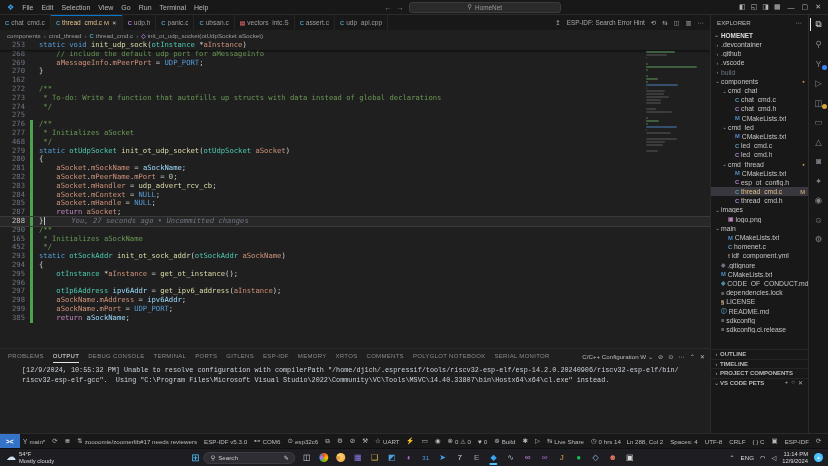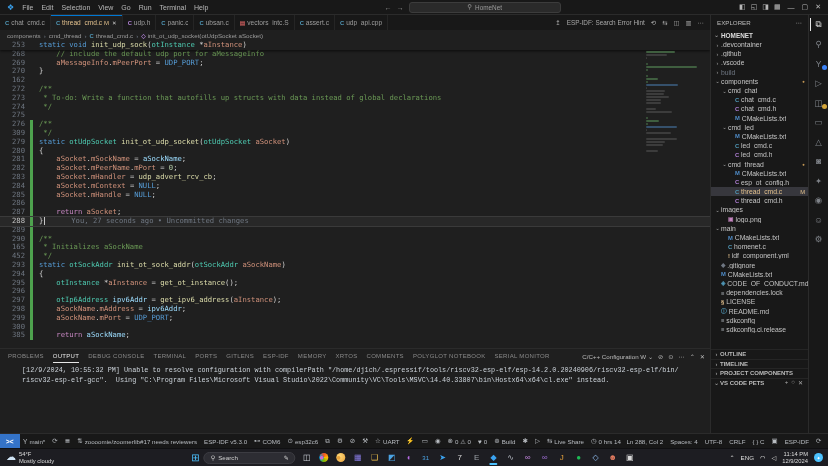--- a/index.html
+++ b/index.html
@@ -31,21 +31,21 @@
 .editor{position:relative;height:307px;overflow:hidden;background:#1f1f1f}
 .cl{display:flex;height:8.8px;line-height:8.8px;font-family:"DejaVu Sans Mono",monospace;font-size:7.2px;white-space:pre}
 .cl.sticky{background:#1f1f1f;box-shadow:0 1px 3px rgba(0,0,0,.65);position:relative;z-index:2}
 .ln{width:30px;text-align:right;padding-right:5px;color:#6e7681;flex:none}
 .cl.cur .ln{color:#c6c6c6}
 .chg{width:3px;flex:none;margin-right:6px}
 .chg.on{background:#4ea24e}
 .cl.cur{background:#282828;outline:1px solid #3a3a3a}
 .c-kw{color:#569cd6}.c-ctrl{color:#c586c0}.c-type{color:#4ec9b0}.c-fn{color:#dcdcaa}
 .c-var{color:#9cdcfe}.c-par{color:#d1927b}.c-com{color:#6a9955}.c-num{color:#b5cea8}.c-pln{color:#d4d4d4}
-.c-blame{color:#6e7681;}
+.c-blame{color:#6e7681;font-style:italic}
 .c-caret{border-left:1px solid #c6c6c6;margin-left:1px}
 #minimap{position:absolute;top:10px;right:8px;width:56px;z-index:3}
 .mrow{height:2px;margin-bottom:1px;border-radius:1px}
 
 .panel{height:85px;border-top:1px solid #2b2b2b;background:#1f1f1f;position:relative}
 .ptabs{height:14px;display:flex;gap:9px;padding:0 8px;align-items:center;font-size:6px;letter-spacing:.3px;color:#8a8a8a;white-space:nowrap}
 .ptab{height:100%;display:flex;align-items:center}
 .ptab.act{color:#e7e7e7;border-bottom:1px solid #e7e7e7}
 .panel-actions{position:absolute;right:5px;top:0;height:14px;display:flex;align-items:center;gap:5px;font-size:6.2px;color:#bbb;background:#1f1f1f}
 .plines{padding:3px 22px;font-family:Liberation Mono, monospace;font-size:6.8px;color:#ccd3da;line-height:9.5px;white-space:pre;overflow:hidden}
@@ -204,43 +204,41 @@
           <div class="cl sticky" data-name="code-line"><span class="ln" data-name="line-number">253</span><span class="chg" data-name="change-bar"></span><span class="ct" data-name="code-text"><span class="c-kw">static </span><span class="c-kw">void </span><span class="c-fn">init_udp_sock</span><span class="c-pln">(</span><span class="c-type">otInstance </span><span class="c-pln">*</span><span class="c-par">aInstance</span><span class="c-pln">)</span></span></div>
           <div class="cl" data-name="code-line"><span class="ln" data-name="line-number">268</span><span class="chg" data-name="change-bar"></span><span class="ct" data-name="code-text"><span class="c-com">    // include the default udp port for aMessageInfo</span></span></div>
           <div class="cl" data-name="code-line"><span class="ln" data-name="line-number">269</span><span class="chg" data-name="change-bar"></span><span class="ct" data-name="code-text"><span class="c-pln">    </span><span class="c-par">aMessageInfo</span><span class="c-pln">.</span><span class="c-par">mPeerPort</span><span class="c-pln"> = </span><span class="c-kw">UDP_PORT</span><span class="c-pln">;</span></span></div>
           <div class="cl" data-name="code-line"><span class="ln" data-name="line-number">270</span><span class="chg" data-name="change-bar"></span><span class="ct" data-name="code-text"><span class="c-pln">}</span></span></div>
           <div class="cl" data-name="code-line"><span class="ln" data-name="line-number">162</span><span class="chg" data-name="change-bar"></span><span class="ct" data-name="code-text"></span></div>
           <div class="cl" data-name="code-line"><span class="ln" data-name="line-number">272</span><span class="chg" data-name="change-bar"></span><span class="ct" data-name="code-text"><span class="c-com">/**</span></span></div>
           <div class="cl" data-name="code-line"><span class="ln" data-name="line-number">273</span><span class="chg" data-name="change-bar"></span><span class="ct" data-name="code-text"><span class="c-com"> * To-do: Write a function that autofills up structs with data instead of global declarations</span></span></div>
           <div class="cl" data-name="code-line"><span class="ln" data-name="line-number">274</span><span class="chg" data-name="change-bar"></span><span class="ct" data-name="code-text"><span class="c-com"> */</span></span></div>
           <div class="cl" data-name="code-line"><span class="ln" data-name="line-number">275</span><span class="chg" data-name="change-bar"></span><span class="ct" data-name="code-text"></span></div>
           <div class="cl" data-name="code-line"><span class="ln" data-name="line-number">276</span><span class="chg on" data-name="change-bar"></span><span class="ct" data-name="code-text"><span class="c-com">/**</span></span></div>
-          <div class="cl" data-name="code-line"><span class="ln" data-name="line-number">309</span><span class="chg on" data-name="change-bar"></span><span class="ct" data-name="code-text"><span class="c-com"> */</span></span></div>
+          <div class="cl" data-name="code-line"><span class="ln" data-name="line-number">277</span><span class="chg on" data-name="change-bar"></span><span class="ct" data-name="code-text"><span class="c-com"> * Initializes aSocket</span></span></div>
+          <div class="cl" data-name="code-line"><span class="ln" data-name="line-number">468</span><span class="chg on" data-name="change-bar"></span><span class="ct" data-name="code-text"><span class="c-com"> */</span></span></div>
           <div class="cl" data-name="code-line"><span class="ln" data-name="line-number">279</span><span class="chg on" data-name="change-bar"></span><span class="ct" data-name="code-text"><span class="c-kw">static </span><span class="c-type">otUdpSocket </span><span class="c-fn">init_ot_udp_socket</span><span class="c-pln">(</span><span class="c-type">otUdpSocket </span><span class="c-par">aSocket</span><span class="c-pln">)</span></span></div>
           <div class="cl" data-name="code-line"><span class="ln" data-name="line-number">280</span><span class="chg on" data-name="change-bar"></span><span class="ct" data-name="code-text"><span class="c-pln">{</span></span></div>
           <div class="cl" data-name="code-line"><span class="ln" data-name="line-number">281</span><span class="chg on" data-name="change-bar"></span><span class="ct" data-name="code-text"><span class="c-pln">    </span><span class="c-par">aSocket</span><span class="c-pln">.</span><span class="c-par">mSockName</span><span class="c-pln"> = </span><span class="c-var">aSockName</span><span class="c-pln">;</span></span></div>
           <div class="cl" data-name="code-line"><span class="ln" data-name="line-number">282</span><span class="chg on" data-name="change-bar"></span><span class="ct" data-name="code-text"><span class="c-pln">    </span><span class="c-par">aSocket</span><span class="c-pln">.</span><span class="c-par">mPeerName</span><span class="c-pln">.</span><span class="c-par">mPort</span><span class="c-pln"> = </span><span class="c-num">0</span><span class="c-pln">;</span></span></div>
           <div class="cl" data-name="code-line"><span class="ln" data-name="line-number">283</span><span class="chg on" data-name="change-bar"></span><span class="ct" data-name="code-text"><span class="c-pln">    </span><span class="c-par">aSocket</span><span class="c-pln">.</span><span class="c-par">mHandler</span><span class="c-pln"> = </span><span class="c-fn">udp_advert_rcv_cb</span><span class="c-pln">;</span></span></div>
           <div class="cl" data-name="code-line"><span class="ln" data-name="line-number">284</span><span class="chg on" data-name="change-bar"></span><span class="ct" data-name="code-text"><span class="c-pln">    </span><span class="c-par">aSocket</span><span class="c-pln">.</span><span class="c-par">mContext</span><span class="c-pln"> = </span><span class="c-kw">NULL</span><span class="c-pln">;</span></span></div>
           <div class="cl" data-name="code-line"><span class="ln" data-name="line-number">285</span><span class="chg on" data-name="change-bar"></span><span class="ct" data-name="code-text"><span class="c-pln">    </span><span class="c-par">aSocket</span><span class="c-pln">.</span><span class="c-par">mHandle</span><span class="c-pln"> = </span><span class="c-kw">NULL</span><span class="c-pln">;</span></span></div>
-          <div class="cl" data-name="code-line"><span class="ln" data-name="line-number">286</span><span class="chg on" data-name="change-bar"></span><span class="ct" data-name="code-text"></span></div>
           <div class="cl" data-name="code-line"><span class="ln" data-name="line-number">287</span><span class="chg on" data-name="change-bar"></span><span class="ct" data-name="code-text"><span class="c-pln">    </span><span class="c-ctrl">return </span><span class="c-par">aSocket</span><span class="c-pln">;</span></span></div>
           <div class="cl cur" data-name="code-line"><span class="ln" data-name="line-number">288</span><span class="chg on" data-name="change-bar"></span><span class="ct" data-name="code-text"><span class="c-pln">}</span><span class="c-caret"></span><span class="c-blame">      You, 27 seconds ago • Uncommitted changes</span></span></div>
-          <div class="cl" data-name="code-line"><span class="ln" data-name="line-number">289</span><span class="chg on" data-name="change-bar"></span><span class="ct" data-name="code-text"></span></div>
           <div class="cl" data-name="code-line"><span class="ln" data-name="line-number">290</span><span class="chg on" data-name="change-bar"></span><span class="ct" data-name="code-text"><span class="c-com">/**</span></span></div>
           <div class="cl" data-name="code-line"><span class="ln" data-name="line-number">165</span><span class="chg on" data-name="change-bar"></span><span class="ct" data-name="code-text"><span class="c-com"> * Initializes aSockName</span></span></div>
           <div class="cl" data-name="code-line"><span class="ln" data-name="line-number">452</span><span class="chg on" data-name="change-bar"></span><span class="ct" data-name="code-text"><span class="c-com"> */</span></span></div>
           <div class="cl" data-name="code-line"><span class="ln" data-name="line-number">293</span><span class="chg on" data-name="change-bar"></span><span class="ct" data-name="code-text"><span class="c-kw">static </span><span class="c-type">otSockAddr </span><span class="c-fn">init_ot_sock_addr</span><span class="c-pln">(</span><span class="c-type">otSockAddr </span><span class="c-par">aSockName</span><span class="c-pln">)</span></span></div>
           <div class="cl" data-name="code-line"><span class="ln" data-name="line-number">294</span><span class="chg on" data-name="change-bar"></span><span class="ct" data-name="code-text"><span class="c-pln">{</span></span></div>
           <div class="cl" data-name="code-line"><span class="ln" data-name="line-number">295</span><span class="chg on" data-name="change-bar"></span><span class="ct" data-name="code-text"><span class="c-pln">    </span><span class="c-type">otInstance </span><span class="c-pln">*</span><span class="c-par">aInstance</span><span class="c-pln"> = </span><span class="c-fn">get_ot_instance</span><span class="c-pln">();</span></span></div>
           <div class="cl" data-name="code-line"><span class="ln" data-name="line-number">296</span><span class="chg on" data-name="change-bar"></span><span class="ct" data-name="code-text"></span></div>
           <div class="cl" data-name="code-line"><span class="ln" data-name="line-number">297</span><span class="chg on" data-name="change-bar"></span><span class="ct" data-name="code-text"><span class="c-pln">    </span><span class="c-type">otIp6Address </span><span class="c-var">ipv6Addr</span><span class="c-pln"> = </span><span class="c-fn">get_ipv6_address</span><span class="c-pln">(</span><span class="c-par">aInstance</span><span class="c-pln">);</span></span></div>
           <div class="cl" data-name="code-line"><span class="ln" data-name="line-number">298</span><span class="chg on" data-name="change-bar"></span><span class="ct" data-name="code-text"><span class="c-pln">    </span><span class="c-par">aSockName</span><span class="c-pln">.</span><span class="c-par">mAddress</span><span class="c-pln"> = </span><span class="c-var">ipv6Addr</span><span class="c-pln">;</span></span></div>
           <div class="cl" data-name="code-line"><span class="ln" data-name="line-number">299</span><span class="chg on" data-name="change-bar"></span><span class="ct" data-name="code-text"><span class="c-pln">    </span><span class="c-par">aSockName</span><span class="c-pln">.</span><span class="c-par">mPort</span><span class="c-pln"> = </span><span class="c-kw">UDP_PORT</span><span class="c-pln">;</span></span></div>
-          <div class="cl" data-name="code-line"><span class="ln" data-name="line-number">300</span><span class="chg on" data-name="change-bar"></span><span class="ct" data-name="code-text"></span></div>
           <div class="cl" data-name="code-line"><span class="ln" data-name="line-number">385</span><span class="chg on" data-name="change-bar"></span><span class="ct" data-name="code-text"><span class="c-pln">    </span><span class="c-ctrl">return </span><span class="c-var">aSockName</span><span class="c-pln">;</span></span></div>
         </div>
       <div id="minimap" data-name="minimap">
           <div class="mrow" style="width: 28.6px; background: rgb(63, 94, 63);"></div>
           <div class="mrow" style="width: 20.9px; background: rgb(60, 60, 60);"></div>
           <div class="mrow" style="width: 0.55px; background: rgb(60, 60, 60);"></div>
           <div class="mrow" style="width: 0px; background: rgb(60, 60, 60);"></div>
           <div class="mrow" style="width: 1.65px; background: rgb(63, 94, 63);"></div>
           <div class="mrow" style="width: 51.15px; background: rgb(63, 94, 63);"></div>
           <div class="mrow" style="width: 1.65px; background: rgb(63, 94, 63);"></div>

